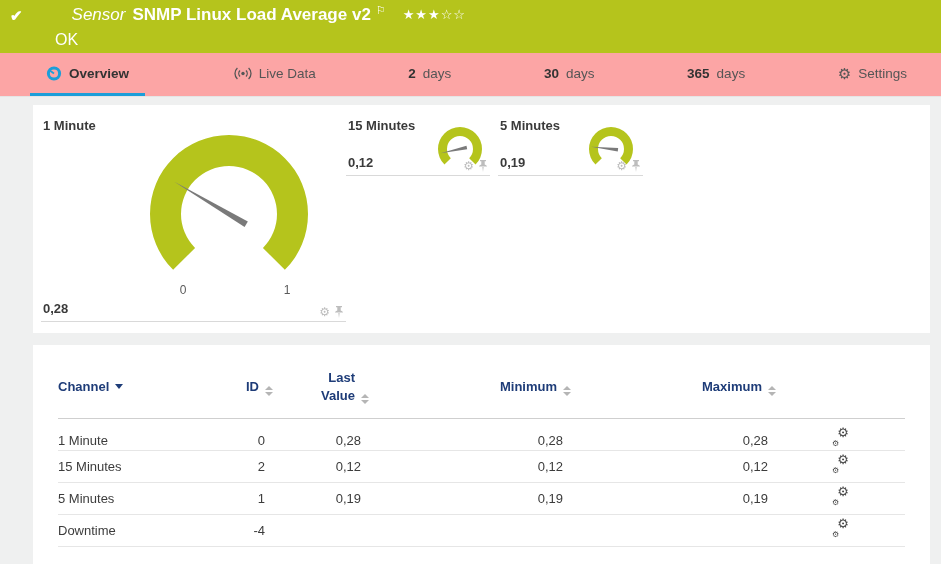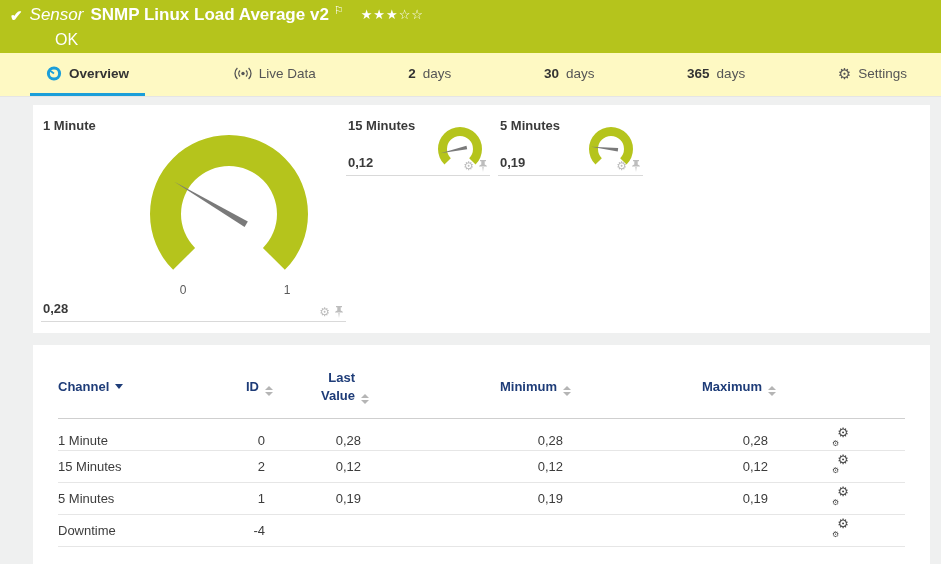--- a/index.html
+++ b/index.html
@@ -15,30 +15,30 @@
   
   .greenbar {
     position: absolute; top: 0; left: 0; width: 941px; height: 53px;
     background: #b5c41c; color: #fff;
   }
   .title-row {
     position: absolute; left: 10px; top: 5px;
     display: flex; align-items: baseline; gap: 7px;
   }
   .check-icon { font-size: 15px; font-weight: 700; position: relative; top: 1px; }
-  .sensor-kind { font-size: 17px; font-style: italic; }
+  .sensor-kind { font-size: 17px; font-style: italic; margin-left: 42px; }
   .sensor-title { font-size: 17px; font-weight: 700; }
   .flag-icon { font-size: 11px; position: relative; top: -6px; left: -2px; }
   .stars { font-size: 13px; letter-spacing: 1px; margin-left: 8px; position: relative; top: -1px; }
   .status-text { position: absolute; left: 55px; top: 31px; font-size: 16px; font-weight: 400; }
 
   
   .tabbar {
     position: absolute; top: 53px; left: 0; width: 941px; height: 44px;
-    background: #fef9c3; border-bottom: 1px solid #e5e5e5;
+    background: #fca5a5; border-bottom: 1px solid #e5e5e5;
     display: flex; justify-content: space-between; align-items: stretch;
     padding: 0 30px; 
   }
   .tab {
     display: flex; align-items: center; gap: 7px;
     font-size: 13.5px; color: #555; cursor: pointer;
     border-bottom: 3px solid transparent; padding: 12px 4px;
   }
   .tab .num { font-weight: 700; color: #333; }
   .tab.active { border-bottom-color: #1b9ed9; color: #333; font-weight: 700; padding: 0 16px; }

